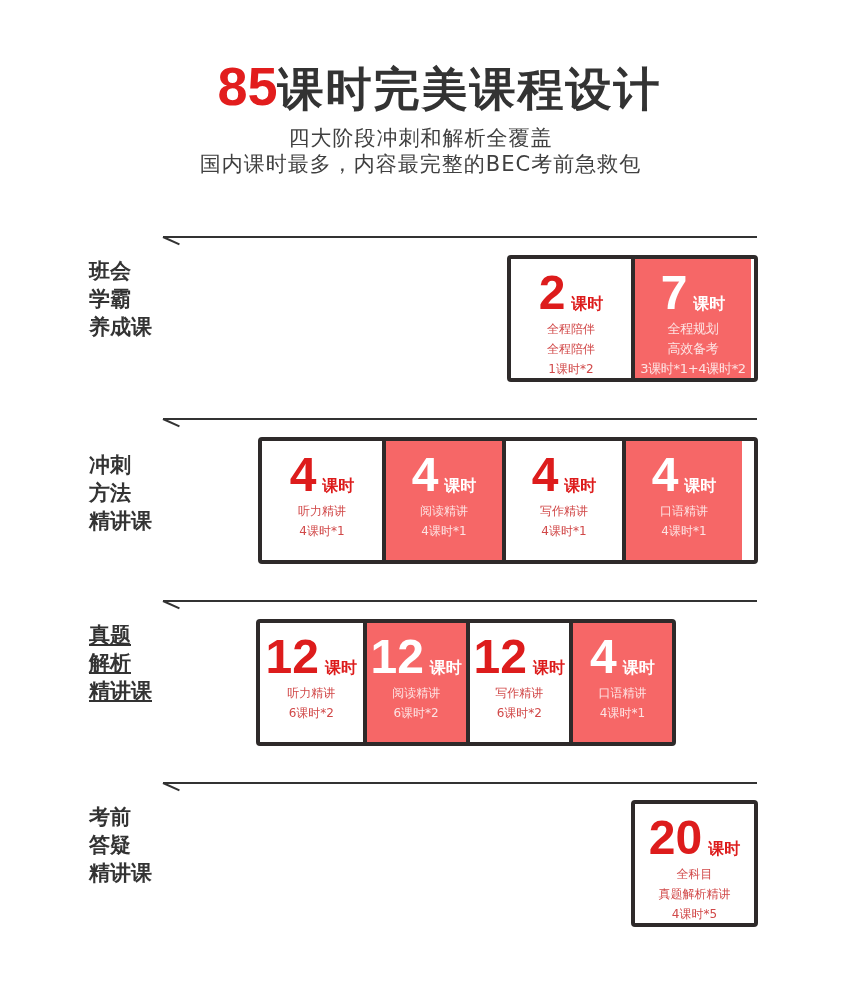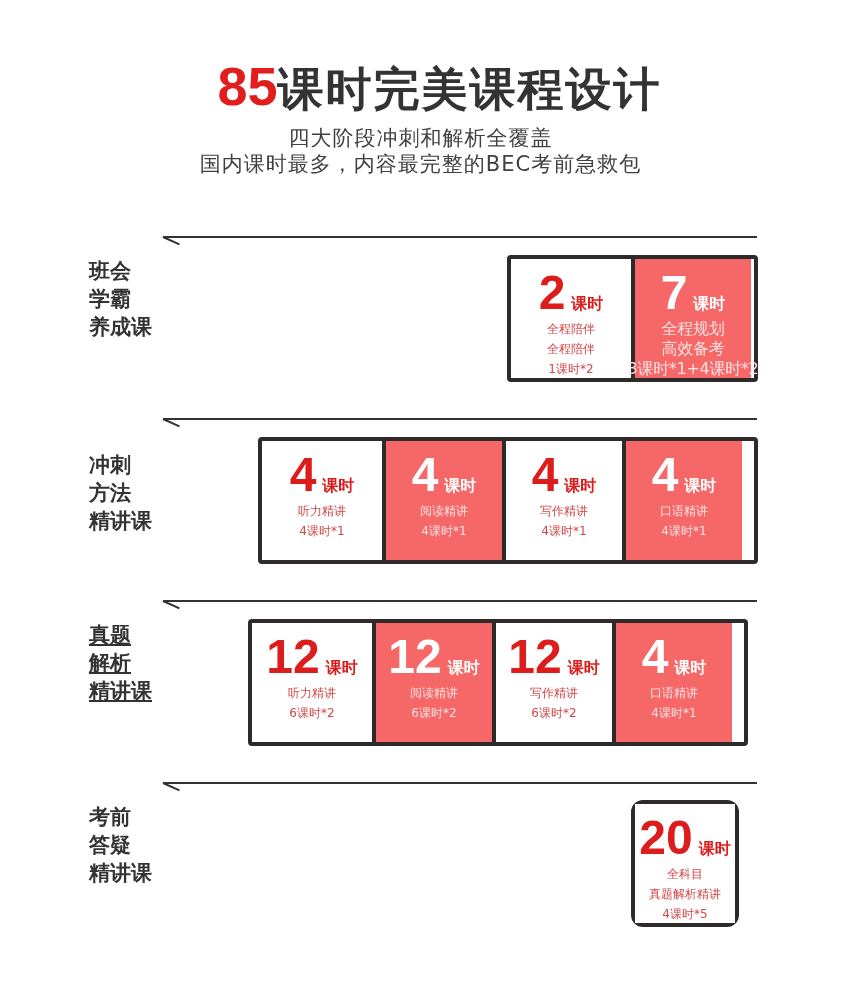--- a/index.html
+++ b/index.html
@@ -52,21 +52,21 @@
     .big {
       font-family: "Liberation Sans", sans-serif; font-weight: bold;
       font-size: 48px; line-height: 52px;
     }
     .unit { font-size: 16px; font-weight: bold; margin-left: 6px; }
     .desc { font-size: 12px; line-height: 20px; text-align: center; white-space: nowrap; }
     .cell.white .big, .cell.white .unit { color: #dd1c1c; }
     .cell.white .desc { color: #d14848; }
     .cell.pink .big, .cell.pink .unit { color: #ffffff; }
     .cell.pink .desc { color: #fde3e3; }
-    .cell.tight .desc { font-size: 16px; letter-spacing: -0.3px; }
+    .cell.tight .desc { font-size: 13px; letter-spacing: -0.3px; }
   </style>
 </head>
 <body>
 
 <div class="title"><span class="num">85</span><span>课时完美课程设计</span></div>
 <div class="sub1">四大阶段冲刺和解析全覆盖</div>
 <div class="sub2">国内课时最多，内容最完整的BEC考前急救包</div>
 
 <div>
   <div class="section-label" style="top:232px;">
@@ -143,21 +143,21 @@
 </div>
 
 <div>
   <div class="section-label" style="top:596px;text-decoration:underline;">
     <div>真题</div>
     <div>解析</div>
     <div>精讲课</div>
   </div>
   <div class="section-line" style="top:600px;"></div>
   <div class="section-tick" style="left:163px;top:600px;"></div>
-  <div class="box-row" style="left:248px;top:619px;width:500px;">
+  <div class="box-row" style="left:256px;top:619px;width:420px;justify-content:center;">
     <div class="cell white">
       <div class="hours-line">
           <span class="big">12</span>
           <span class="unit">课时</span>
         </div>
       <div class="desc">听力精讲</div>
       <div class="desc">6课时*2</div>
     </div>
     <div class="cell pink">
       <div class="hours-line">
@@ -187,21 +187,21 @@
 </div>
 
 <div>
   <div class="section-label" style="top:778px;">
     <div>考前</div>
     <div>答疑</div>
     <div>精讲课</div>
   </div>
   <div class="section-line" style="top:782px;"></div>
   <div class="section-tick" style="left:163px;top:782px;"></div>
-  <div class="box-row" style="left:631px;top:800px;width:108px;border-radius:12px;">
+  <div class="box-row" style="left:631px;top:800px;width:127px;">
     <div class="cell white" style="width:119px;">
       <div class="hours-line">
           <span class="big">20</span>
           <span class="unit">课时</span>
         </div>
       <div class="desc">全科目</div>
       <div class="desc">真题解析精讲</div>
       <div class="desc">4课时*5</div>
     </div>
   </div>

